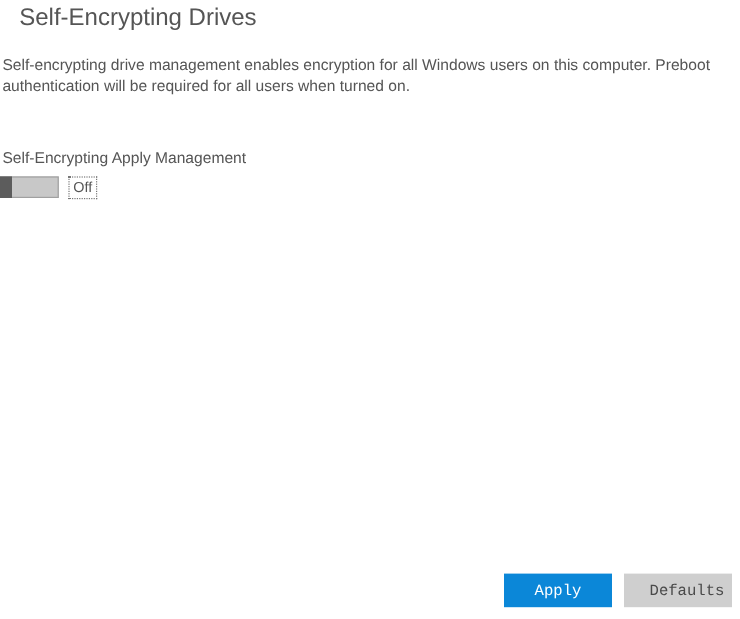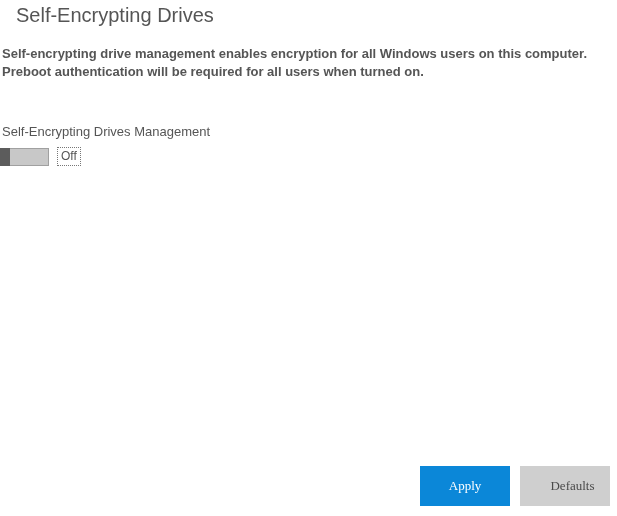--- a/index.html
+++ b/index.html
@@ -19,31 +19,31 @@
       font-size: 20px;
       font-weight: 300;
       color: #555555;
       padding: 4px 2px 0 16px;
     }
     .description {
       font-size: 13px;
       color: #555555;
       padding: 18px 2px 0 2px;
       line-height: 1.35;
-      font-weight: 700;
+      font-weight: 400;
     }
     .section-heading {
       font-size: 13px;
       color: #555555;
       padding: 44px 2px 0 2px;
       font-weight: 400;
     }
     .toggle-row {
       display: flex;
-      align-items: flex-end;
+      align-items: flex-start;
       padding: 8px 0 0 0;
       gap: 8px;
     }
     .toggle {
       width: 49px;
       height: 18px;
       border: 1px solid #a0a0a0;
       background: #c8c8c8;
       position: relative;
       cursor: pointer;
@@ -65,24 +65,24 @@
     }
     .button-bar {
       position: absolute;
       bottom: 10px;
       right: 7px;
       display: flex;
       gap: 10px;
     }
     .btn {
       width: 90px;
-      height: 40px;
+      height: 28px;
       border: none;
       font-size: 13px;
-      font-family: Liberation Serif, serif;
+      font-family: Liberation Mono, monospace;
       cursor: pointer;
       display: flex;
       align-items: center;
       justify-content: center;
     }
     .btn-primary {
       background: #0b87d8;
       color: #ffffff;
     }
     .btn-secondary {
@@ -91,21 +91,21 @@
       padding-left: 15px;
     }
   </style>
 </head>
 <body>
 
 <h1 class="page-title">Self-Encrypting Drives</h1>
 
 <p class="description">Self-encrypting drive management enables encryption for all Windows users on this computer. Preboot authentication will be required for all users when turned on.</p>
 
-<div class="section-heading">Self-Encrypting Drives Management</div>
+<div class="section-heading">Self-Encrypting Apply Management</div>
 
 <div class="toggle-row">
   <div class="toggle">
     <div class="toggle-handle"></div>
   </div>
   <span class="toggle-label">Off</span>
 </div>
 
 <div class="button-bar">
   <button class="btn btn-primary">Apply</button>

